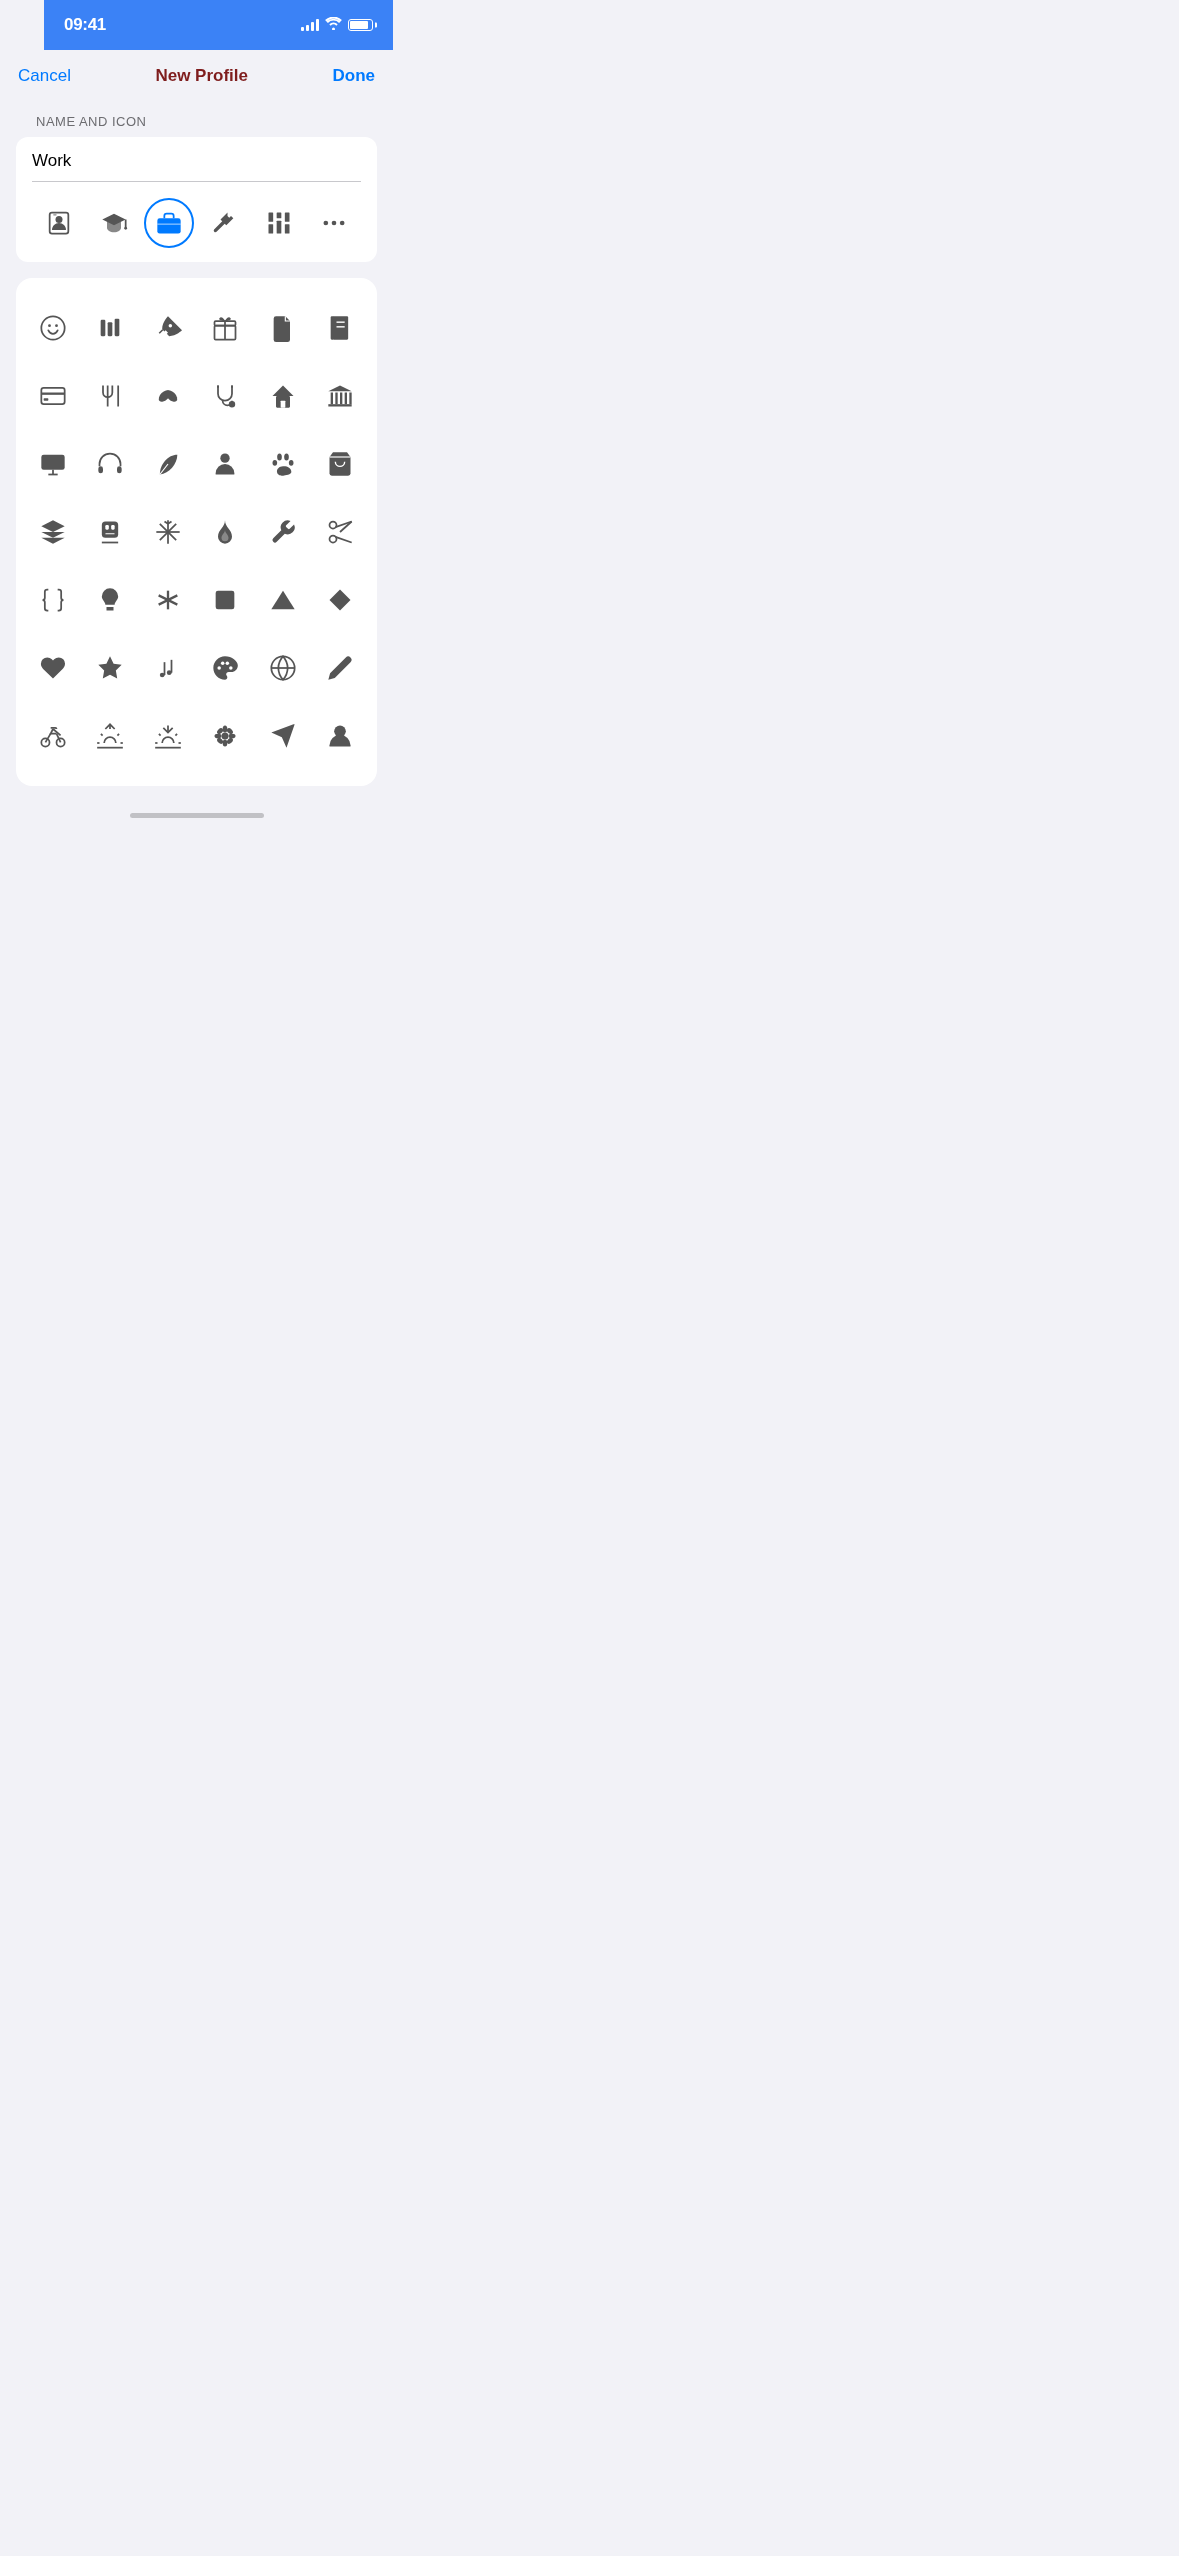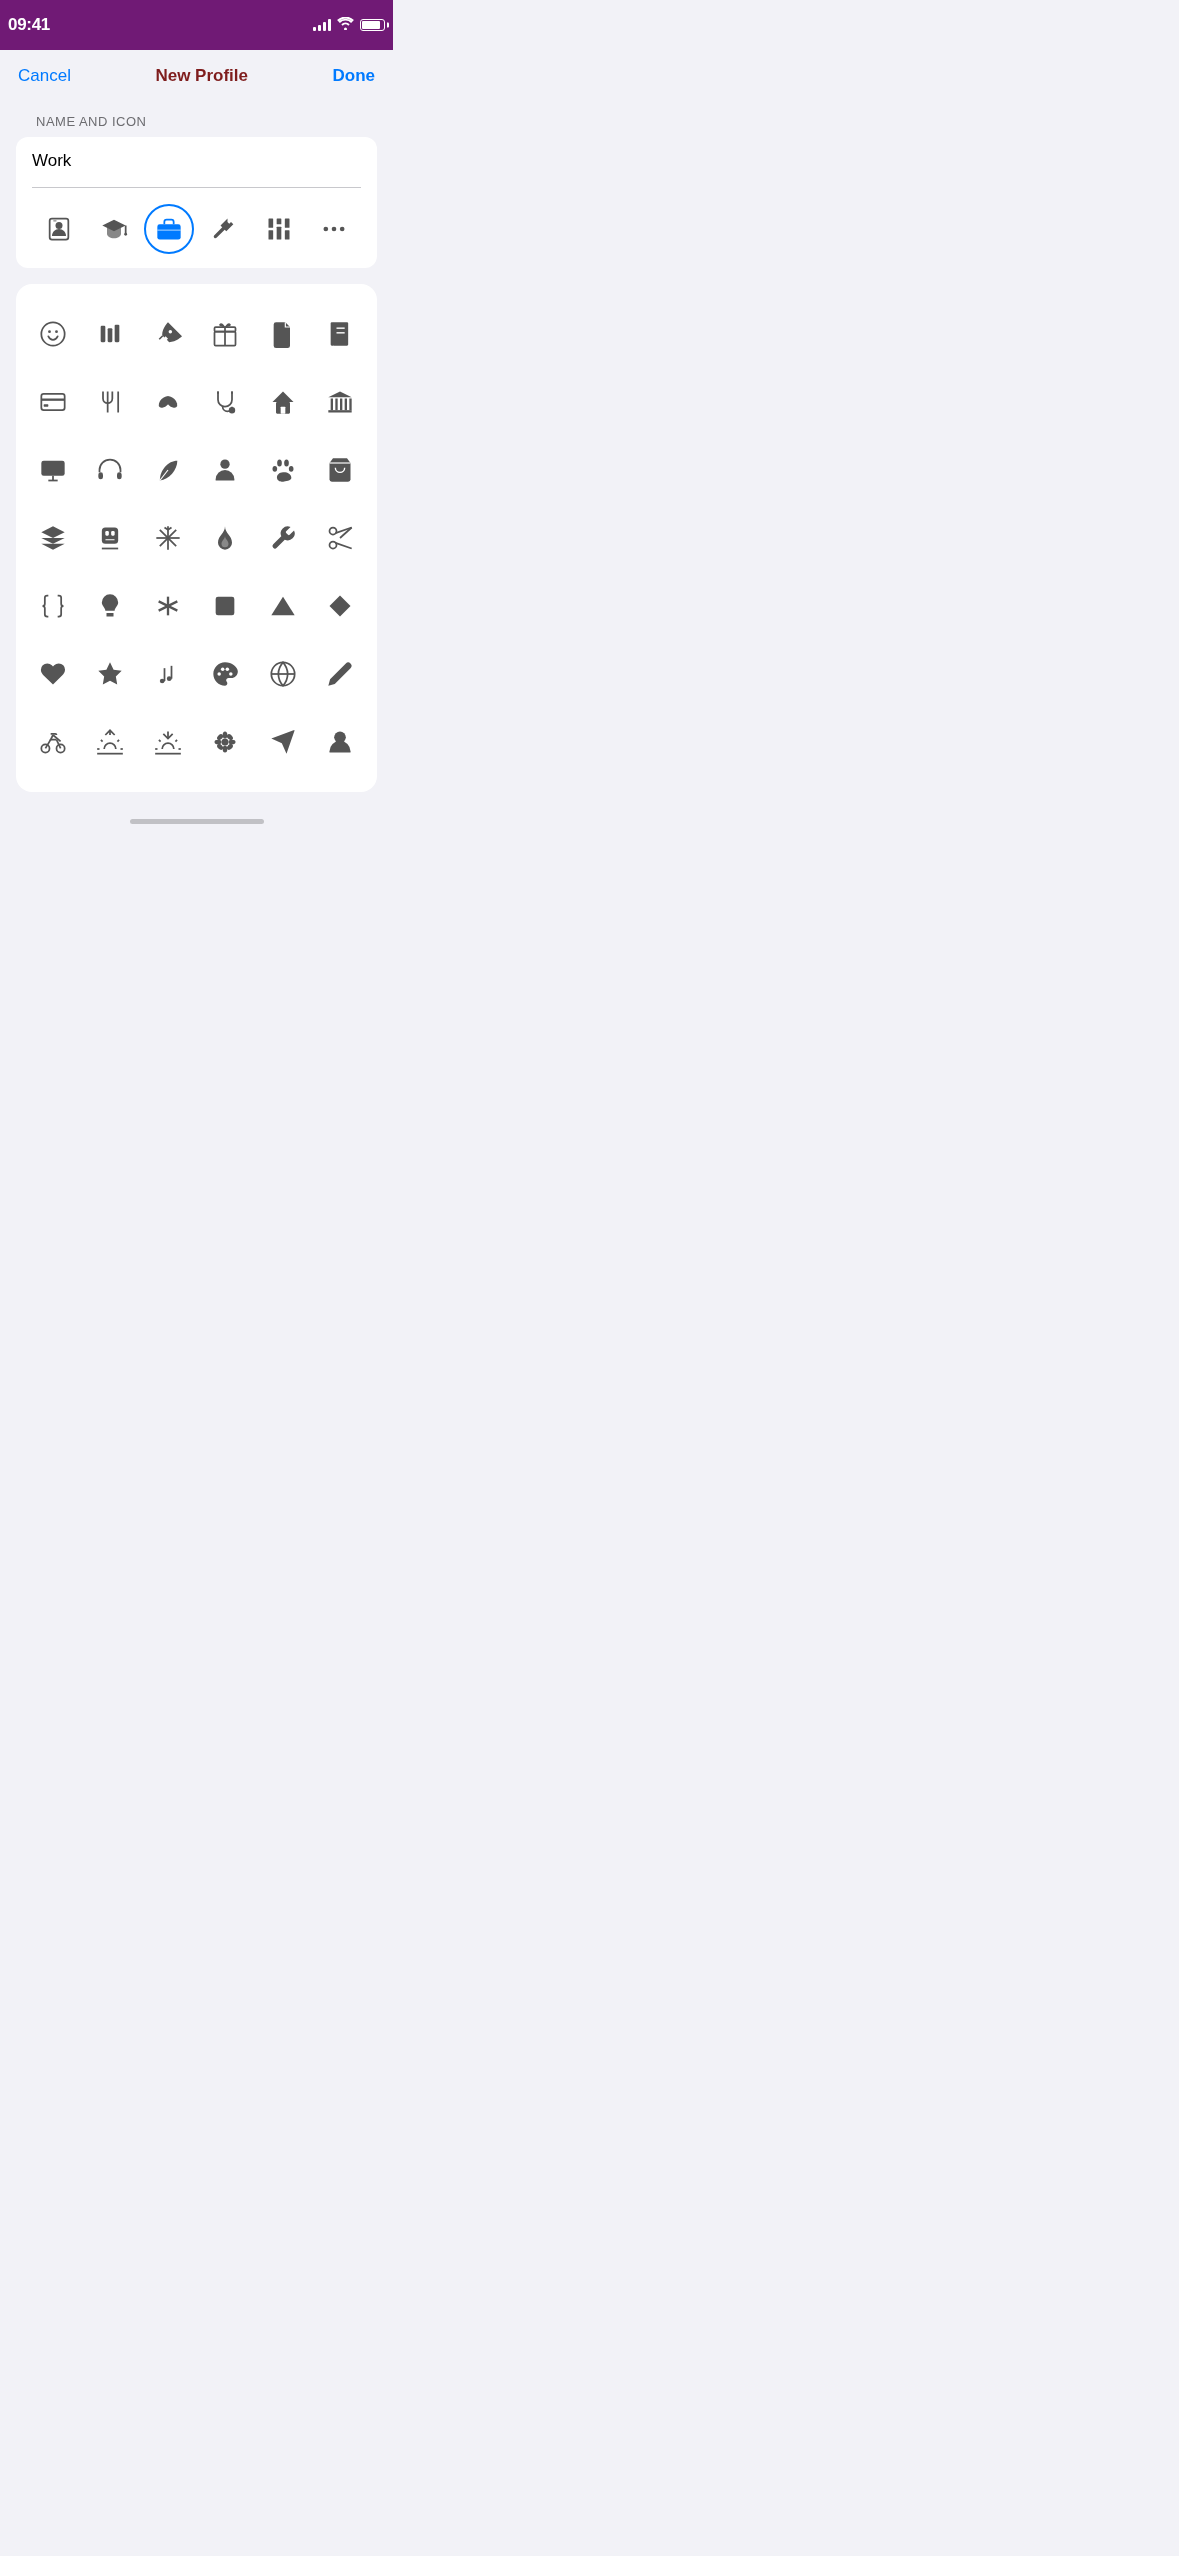--- a/index.html
+++ b/index.html
@@ -7,27 +7,28 @@
 
     body {
       width: 393px;
       min-height: 852px;
       background: #f2f2f7;
       font-family: -apple-system, 'SF Pro Display', 'Helvetica Neue', sans-serif;
       overflow-x: hidden;
     }
 
     .status-bar {
-      background: #701a75;
+      background: #3b82f6;
       height: 50px;
       display: flex;
       align-items: center;
       justify-content: space-between;
-      padding: 0 8px;
+      padding: 0 20px;
       color: #fff;
+      margin-left: 44px;
     }
 
     .status-time {
       font-size: 17px;
       font-weight: 600;
       letter-spacing: -0.3px;
     }
 
     .status-icons {
       display: flex;
@@ -125,21 +126,21 @@
       padding: 14px 16px;
     }
 
     .name-input {
       font-size: 17px;
       color: #000;
       border: none;
       outline: none;
       width: 100%;
       background: transparent;
-      padding-bottom: 16px;
+      padding-bottom: 10px;
       border-bottom: 0.5px solid #c8c8cc;
     }
 
     .icon-selector {
       display: flex;
       align-items: center;
       justify-content: space-around;
       padding-top: 16px;
     }
 

